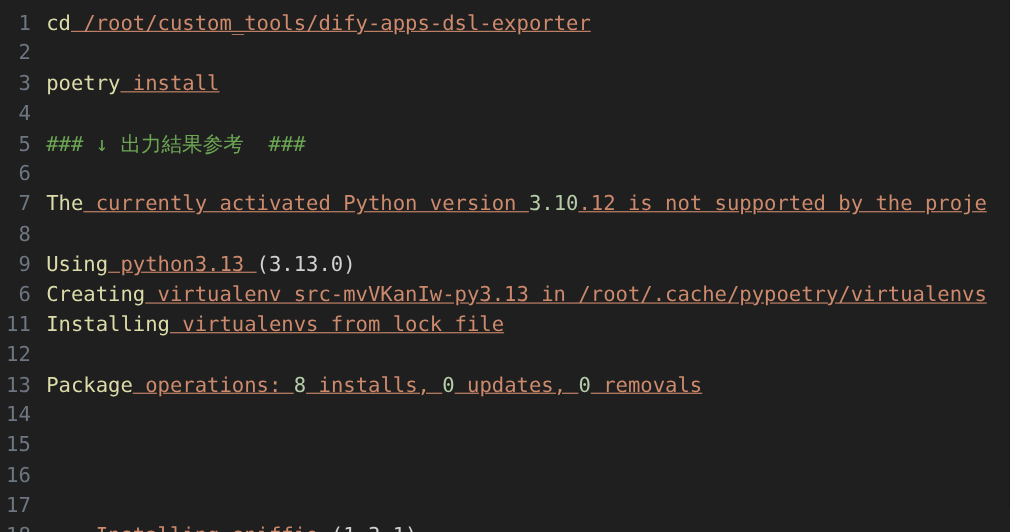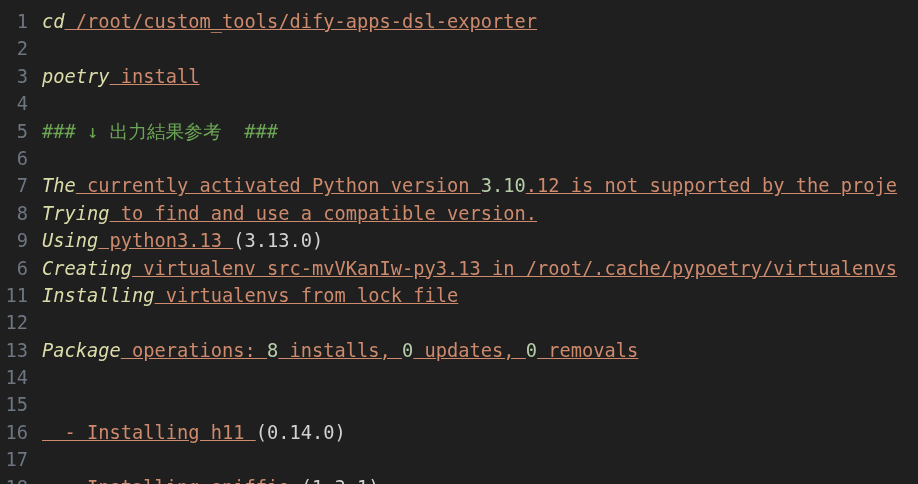--- a/index.html
+++ b/index.html
@@ -31,21 +31,21 @@
     text-align: right;
     color: var(--line-number, #6e7681);
     user-select: none;
     cursor: default;
   }
   .code {
     margin-left: 14px;
     white-space: pre;
     color: var(--text, #ce8a6d);
   }
-  .tok-keyword { color: var(--keyword, #dcdcaa); font-style: italic; }
+  .tok-keyword { color: var(--keyword, #dcdcaa); }
   .tok-text    { color: var(--text, #ce8a6d); text-decoration: underline; }
   .tok-number  { color: var(--number, #b5cea8); }
   .tok-comment { color: var(--comment, #6ca655); }
   .tok-plain   { color: var(--plain, #d2d2d2); }
 </style>
 </head>
 <body>
 
 <div class="editor">
     <div class="line">
@@ -71,21 +71,20 @@
     <div class="line">
       <div class="gutter">6</div>
       <div class="code"></div>
     </div>
     <div class="line">
       <div class="gutter">7</div>
       <div class="code"><span class="tok-keyword">The</span><span class="tok-text"> currently activated Python version </span><span class="tok-number">3.10</span><span class="tok-text">.12 is not supported by the proje</span></div>
     </div>
     <div class="line">
       <div class="gutter">8</div>
-      <div class="code"><span class="tok-keyword">Trying</span><span class="tok-text"> to find and use a compatible version.</span></div>
     </div>
     <div class="line">
       <div class="gutter">9</div>
       <div class="code"><span class="tok-keyword">Using</span><span class="tok-text"> python3.13 </span><span class="tok-plain">(3.13.0)</span></div>
     </div>
     <div class="line">
       <div class="gutter">6</div>
       <div class="code"><span class="tok-keyword">Creating</span><span class="tok-text"> virtualenv src-mvVKanIw-py3.13 in /root/.cache/pypoetry/virtualenvs</span></div>
     </div>
     <div class="line">
@@ -102,21 +101,20 @@
     </div>
     <div class="line">
       <div class="gutter">14</div>
       <div class="code"></div>
     </div>
     <div class="line">
       <div class="gutter">15</div>
     </div>
     <div class="line">
       <div class="gutter">16</div>
-      <div class="code"><span class="tok-text">  - Installing h11 </span><span class="tok-plain">(0.14.0)</span></div>
     </div>
     <div class="line">
       <div class="gutter">17</div>
     </div>
     <div class="line">
       <div class="gutter">18</div>
       <div class="code"><span class="tok-text">  - Installing sniffio </span><span class="tok-plain">(1.3.1)</span></div>
     </div>
   </div>
 

